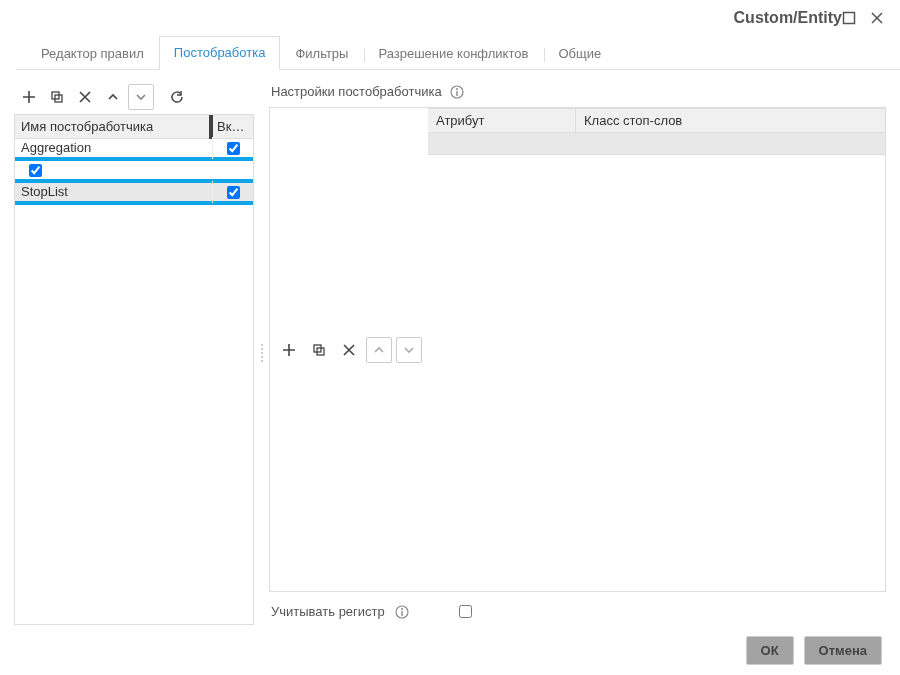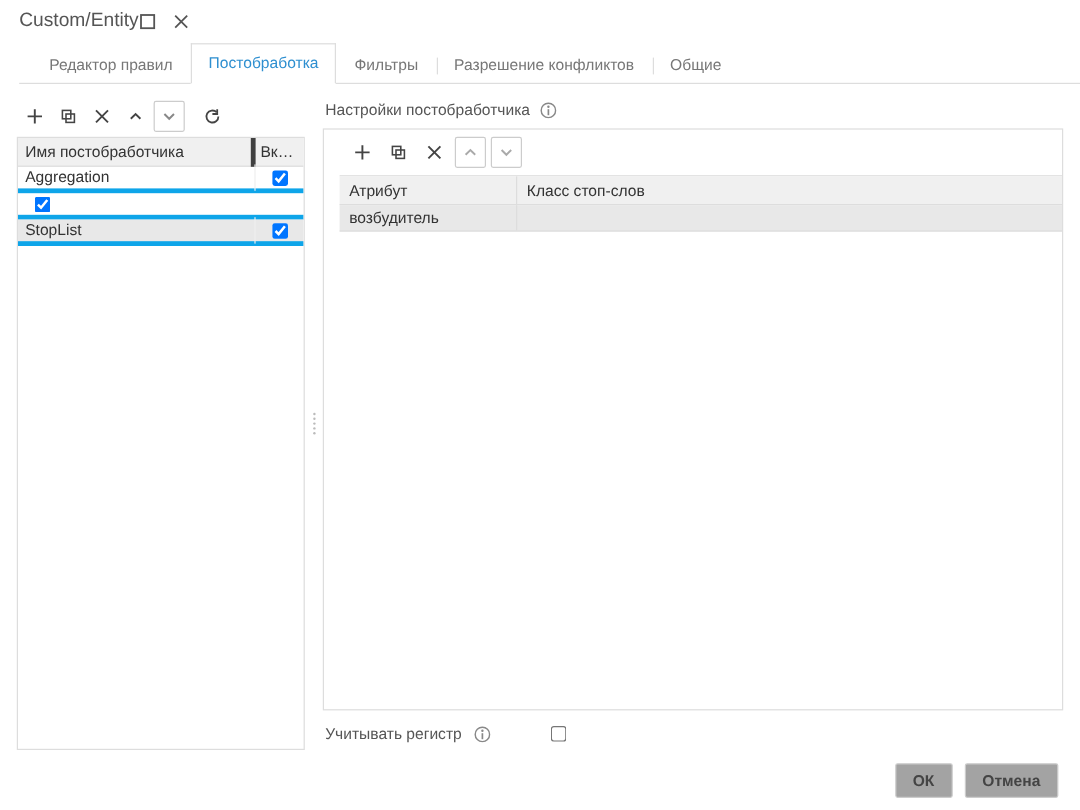--- a/index.html
+++ b/index.html
@@ -10,23 +10,24 @@
     font-size: 13px;
     color: #333;
     background: #fff;
     overflow: hidden;
   }
 
   
   .titlebar {
     display: flex;
     align-items: center;
-    justify-content: flex-start;
+    justify-content: flex-end;
     height: 36px;
     padding: 0 16px;
+    font-weight: bold;
   }
   .titlebar .title {
     font-size: 16px;
     color: #555;
   }
   .titlebar .winctrls {
     display: flex;
     gap: 14px;
     align-items: center;
   }
@@ -175,22 +176,21 @@
   .info-ic {
     width: 14px; height: 14px;
     display: inline-flex;
   }
   .info-ic svg { width: 14px; height: 14px; }
 
   .right-panel {
     flex: 1;
     border: 1px solid #ddd;
     display: flex;
-    flex-direction: column;
-    padding-left: 13px;
+    flex-direction: row;
   }
   .right-toolbar {
     padding: 6px;
     display: flex;
     gap: 4px;
     align-items: center;
   }
 
   .attr-table {
     border-top: 1px solid #ddd;
@@ -422,21 +422,20 @@
             </svg>
         </span>
       </div>
 
       <div class="attr-table">
         <div class="attr-header">
           <div class="col-a">Атрибут</div>
           <div class="col-b">Класс стоп-слов</div>
         </div>
         <div class="attr-row">
-          <div class="col-a">возбудитель</div>
           <div class="col-b"></div>
         </div>
       </div>
     </div>
 
     <div class="case-row">
       <span>Учитывать регистр</span>
       <span class="info-ic">
         <svg viewBox="0 0 14 14">
             <circle cx="7" cy="7" r="6" fill="none" stroke="#888" stroke-width="1.2"></circle>

